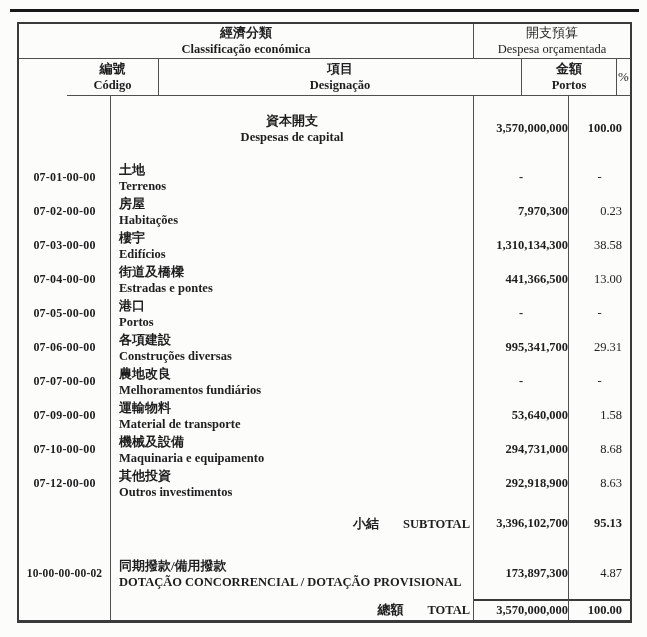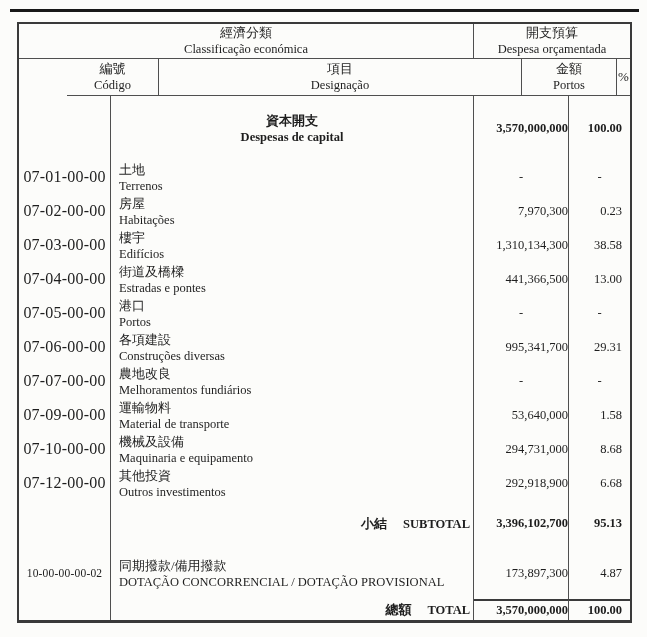--- a/index.html
+++ b/index.html
@@ -24,41 +24,41 @@
   .row{
     display:grid;
     grid-template-columns:92px 363px 95px 1fr;
     box-sizing:border-box;
   }
   .c{
     box-sizing:border-box;
     display:flex;flex-direction:column;justify-content:center;
     min-width:0;
   }
-  .vline{border-right:1px solid #4f4f4f;}
+  .vline{border-right:1px solid #4f4f4f;font-weight:bold;}
   
   .h1{height:35px;border-bottom:1px solid #4f4f4f;}
   .h1 .c{align-items:center;text-align:center;line-height:16px;}
   .h1-left{grid-column:1/3;}
   .h1-right{grid-column:3/5;}
   .h2{height:37px;border-bottom:1px solid #4f4f4f;margin-left:48px;}
   .h2 .c{align-items:center;text-align:center;line-height:16px;}
   
   .r-title{height:64px;}
   .r-data{height:34px;}
   .r-sub{height:47px;}
   .r-prov{height:52px;}
   .r-total{height:21px;}
   .zh{font-size:13px;line-height:17px;}
   .pt{font-size:12.5px;line-height:16px;}
-  .code{font-size:16px;letter-spacing:.2px;}
+  .code{font-size:12px;letter-spacing:.2px;}
   .c-code{align-items:center;text-align:center;}
   .c-desig{align-items:flex-start;text-align:left;padding-left:8px;}
   .c-desig.center{align-items:center;text-align:center;padding-left:0;}
-  .c-desig.right{flex-direction:row;justify-content:flex-end;align-items:center;gap:16px;padding-right:3px;}
+  .c-desig.right{flex-direction:row;justify-content:flex-end;align-items:center;gap:24px;padding-right:3px;}
   .num{font-size:12.5px;text-align:right;padding-right:0;}
   .pctnum{padding-right:8px;}
   .num.dash{text-align:center;padding-right:0;}
   .bold{font-weight:bold;}
   .r-total .c3t,.r-total .c4t{border-top:2px solid #3a3a3a;}
   .hzh{font-size:13px;}
   .hpt{font-size:12.5px;}
 </style>
 </head>
 <body>
@@ -197,21 +197,21 @@
       <div class="c num pctnum">8.68</div>
     </div>
 
     <div class="row r-data">
       <div class="c c-code vline code">07-12-00-00</div>
       <div class="c c-desig vline">
         <span class="zh">其他投資</span>
         <span class="pt">Outros investimentos</span>
       </div>
       <div class="c num vline">292,918,900</div>
-      <div class="c num pctnum">6.68</div>
+      <div class="c num pctnum">8.63</div>
     </div>
 
     <div class="row r-sub">
       <div class="c vline"></div>
       <div class="c c-desig right vline bold">
         <span class="zh">小結</span>
         <span class="pt">SUBTOTAL</span>
       </div>
       <div class="c num vline bold">3,396,102,700</div>
       <div class="c num pctnum bold">95.13</div>

